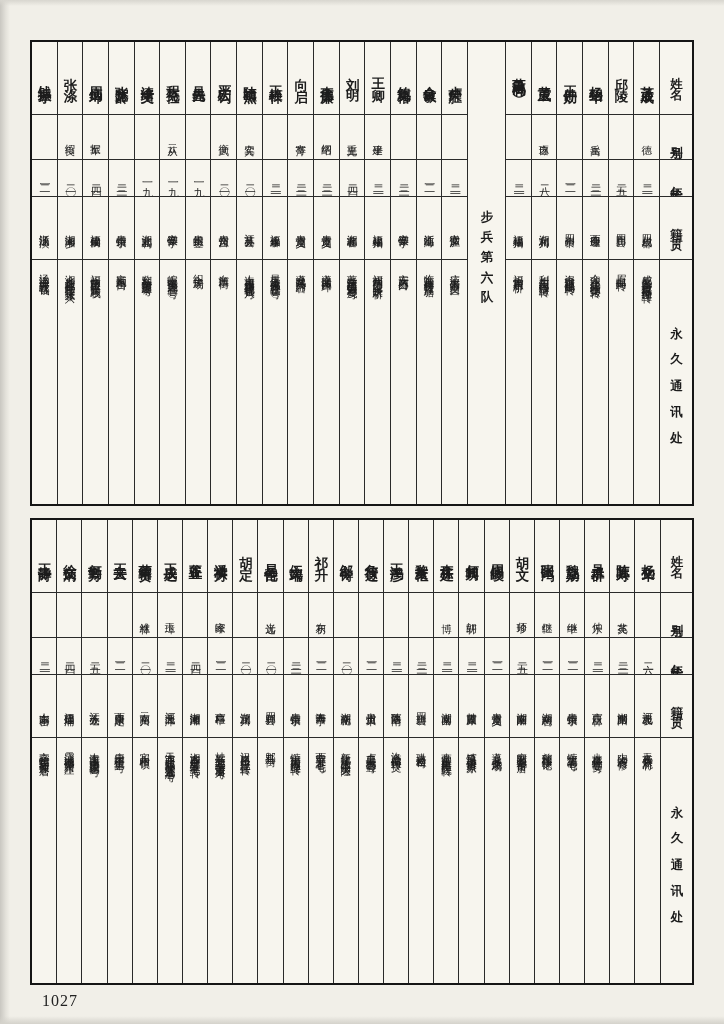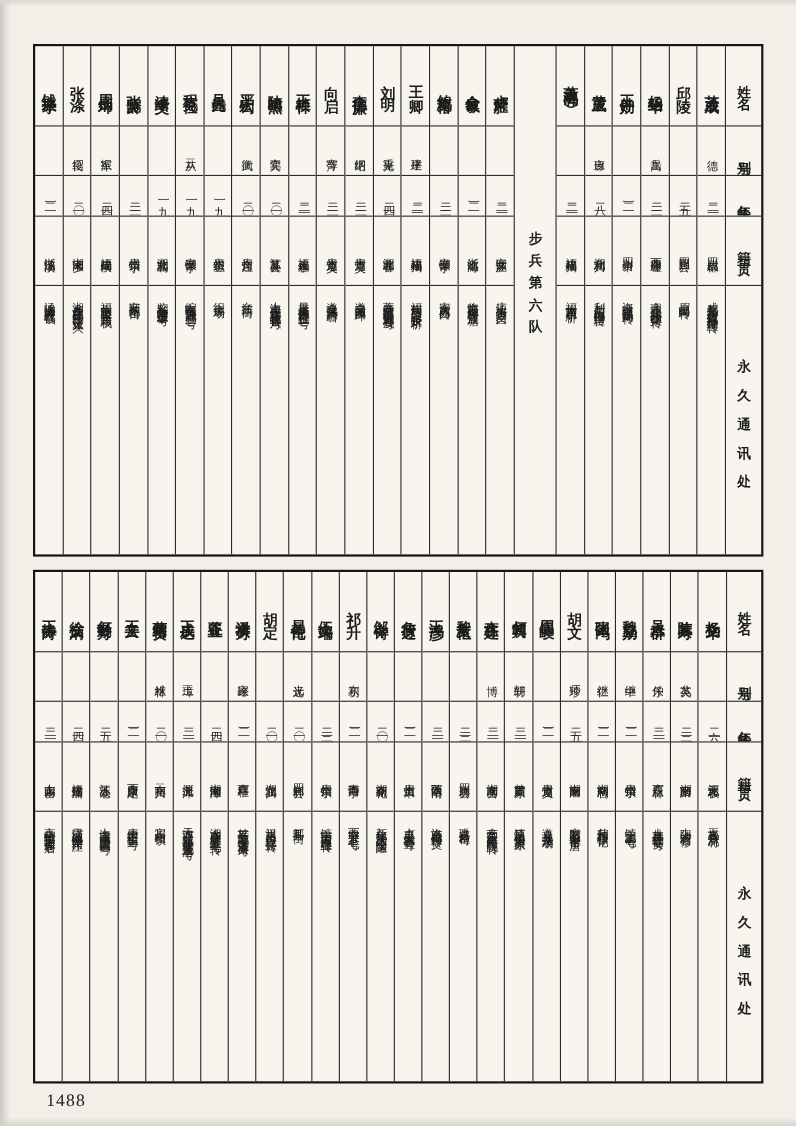--- a/index.html
+++ b/index.html
@@ -424,14 +424,14 @@
       </div>
       <div class="col">
         <div class="cell name">王静涛</div>
         <div class="cell alias"></div>
         <div class="cell age">二二</div>
         <div class="cell native">山东高密</div>
         <div class="cell addr">高密蜡蚁庙后街深巷居</div>
       </div>
     </div>
 
-  <div class="page-number">1488</div>
+  <div class="page-number">1027</div>
 </div>
 
 </body></html>

